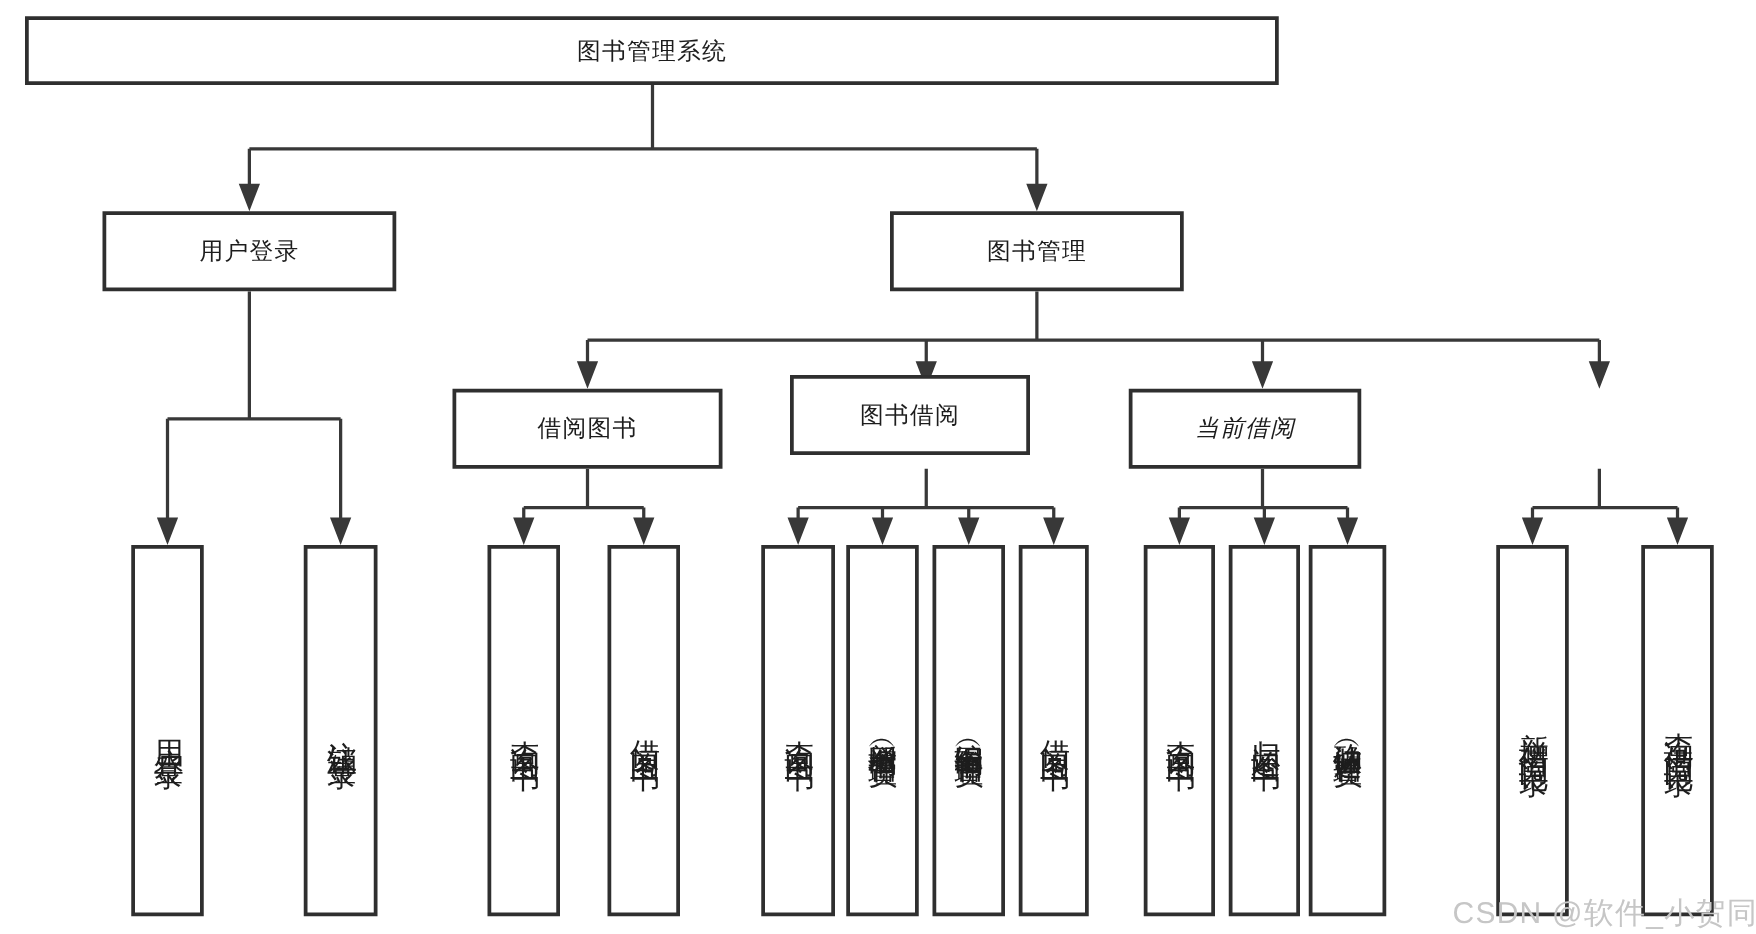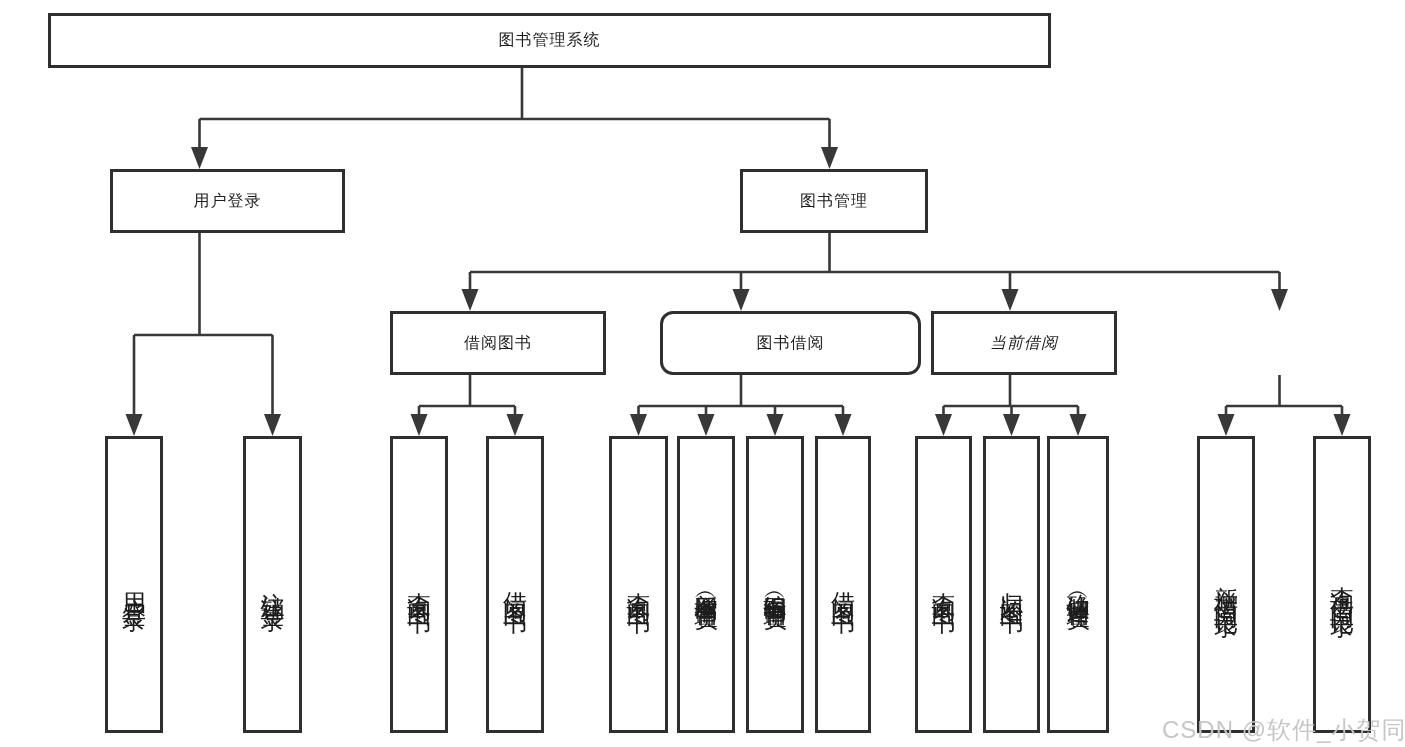--- a/index.html
+++ b/index.html
@@ -11,21 +11,21 @@
     font-family:"Liberation Sans","DejaVu Sans",sans-serif; overflow:hidden;
   }
   .wires{position:absolute; left:0; top:0; z-index:1;}
   .wires .lines{stroke:var(--line); stroke-width:2.6; fill:none;}
   .wires .arrows{fill:var(--line); stroke:none;}
   .node{
     position:absolute; z-index:2; box-sizing:border-box; background:var(--bg);
     border:3px solid var(--border); color:var(--text);
     display:flex; align-items:center; justify-content:center;
   }
-  .hbox{font-size:16px; letter-spacing:1px;margin-left:28px;}
+  .hbox{font-size:19px; letter-spacing:1px;}
   .vbox .vtext{
     writing-mode:vertical-rl; text-orientation:mixed;
     font-size:24px; line-height:1; letter-spacing:6px; color:var(--text);
   }
   .vbox .vtext.tight{letter-spacing:2px; font-size:23px;}
   .watermark{
     position:absolute; z-index:3; left:1162px; top:714px;
     font-size:24px; color:var(--watermark); letter-spacing:1px; white-space:nowrap;
   }
 </style>
@@ -59,28 +59,28 @@
     "></path>
   </svg>
 
   <div class="node hbox" style="left:20px; top:13px; width:1003px; height:55px;">
     <span>图书管理系统</span>
   </div>
 
   <div class="node hbox" style="left:82px; top:169px; width:235px; height:64px;">
     <span>用户登录</span>
   </div>
-  <div class="node hbox" style="left:712px; top:169px; width:188px; height:64px;">
+  <div class="node hbox" style="left:712px; top:169px; width:235px; height:64px;">
     <span>图书管理</span>
   </div>
 
   <div class="node hbox" style="left:362px; top:311px; width:216px; height:64px;">
     <span>借阅图书</span>
   </div>
-  <div class="node hbox" style="left:632px; top:311px; width:261px; height:64px;border-radius:13px;">
+  <div class="node hbox" style="left:632px; top:300px; width:192px; height:64px;">
     <span>图书借阅</span>
   </div>
   <div class="node hbox" style="left:903px; top:311px; width:186px; height:64px;font-style:italic;">
     <span>当前借阅</span>
   </div>
 
   <div class="node vbox" style="left:105px; top:436px; width:58px; height:297px;">
     <span class="vtext">用户登录</span>
   </div>
   <div class="node vbox" style="left:243px; top:436px; width:59px; height:297px;">

